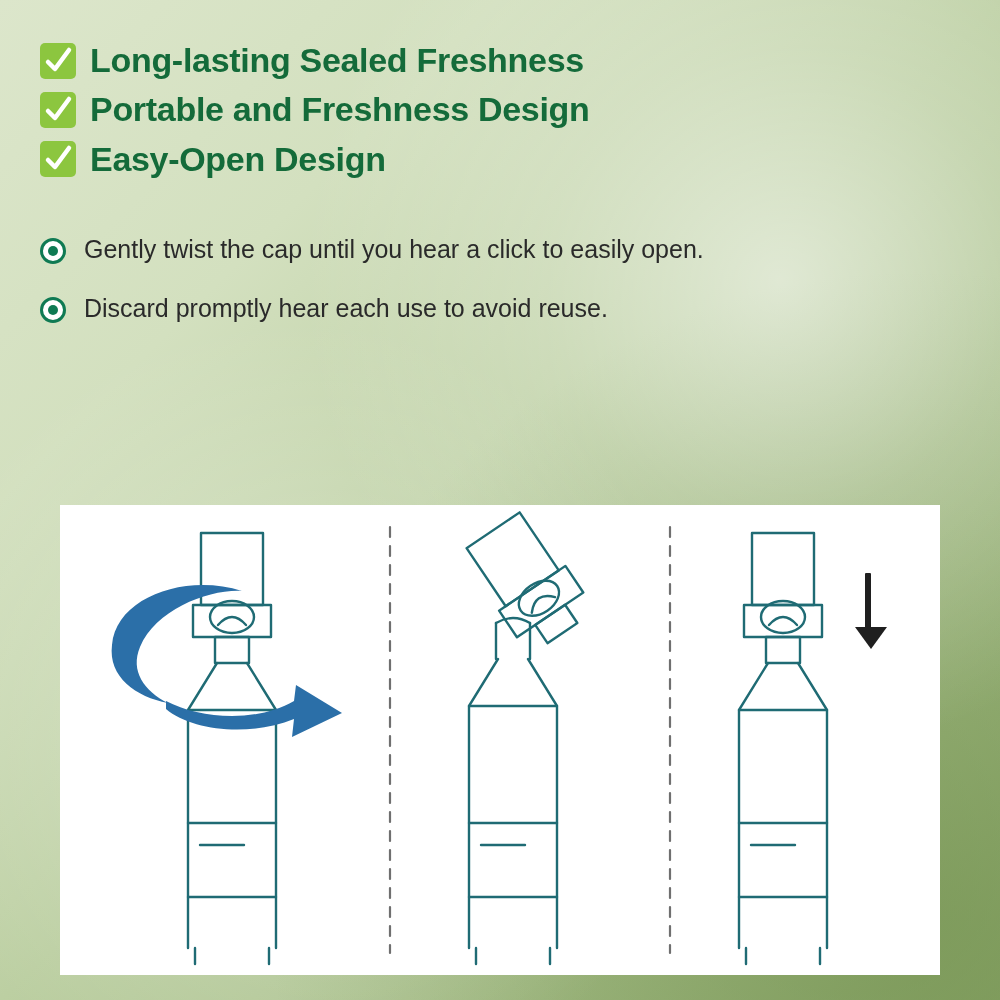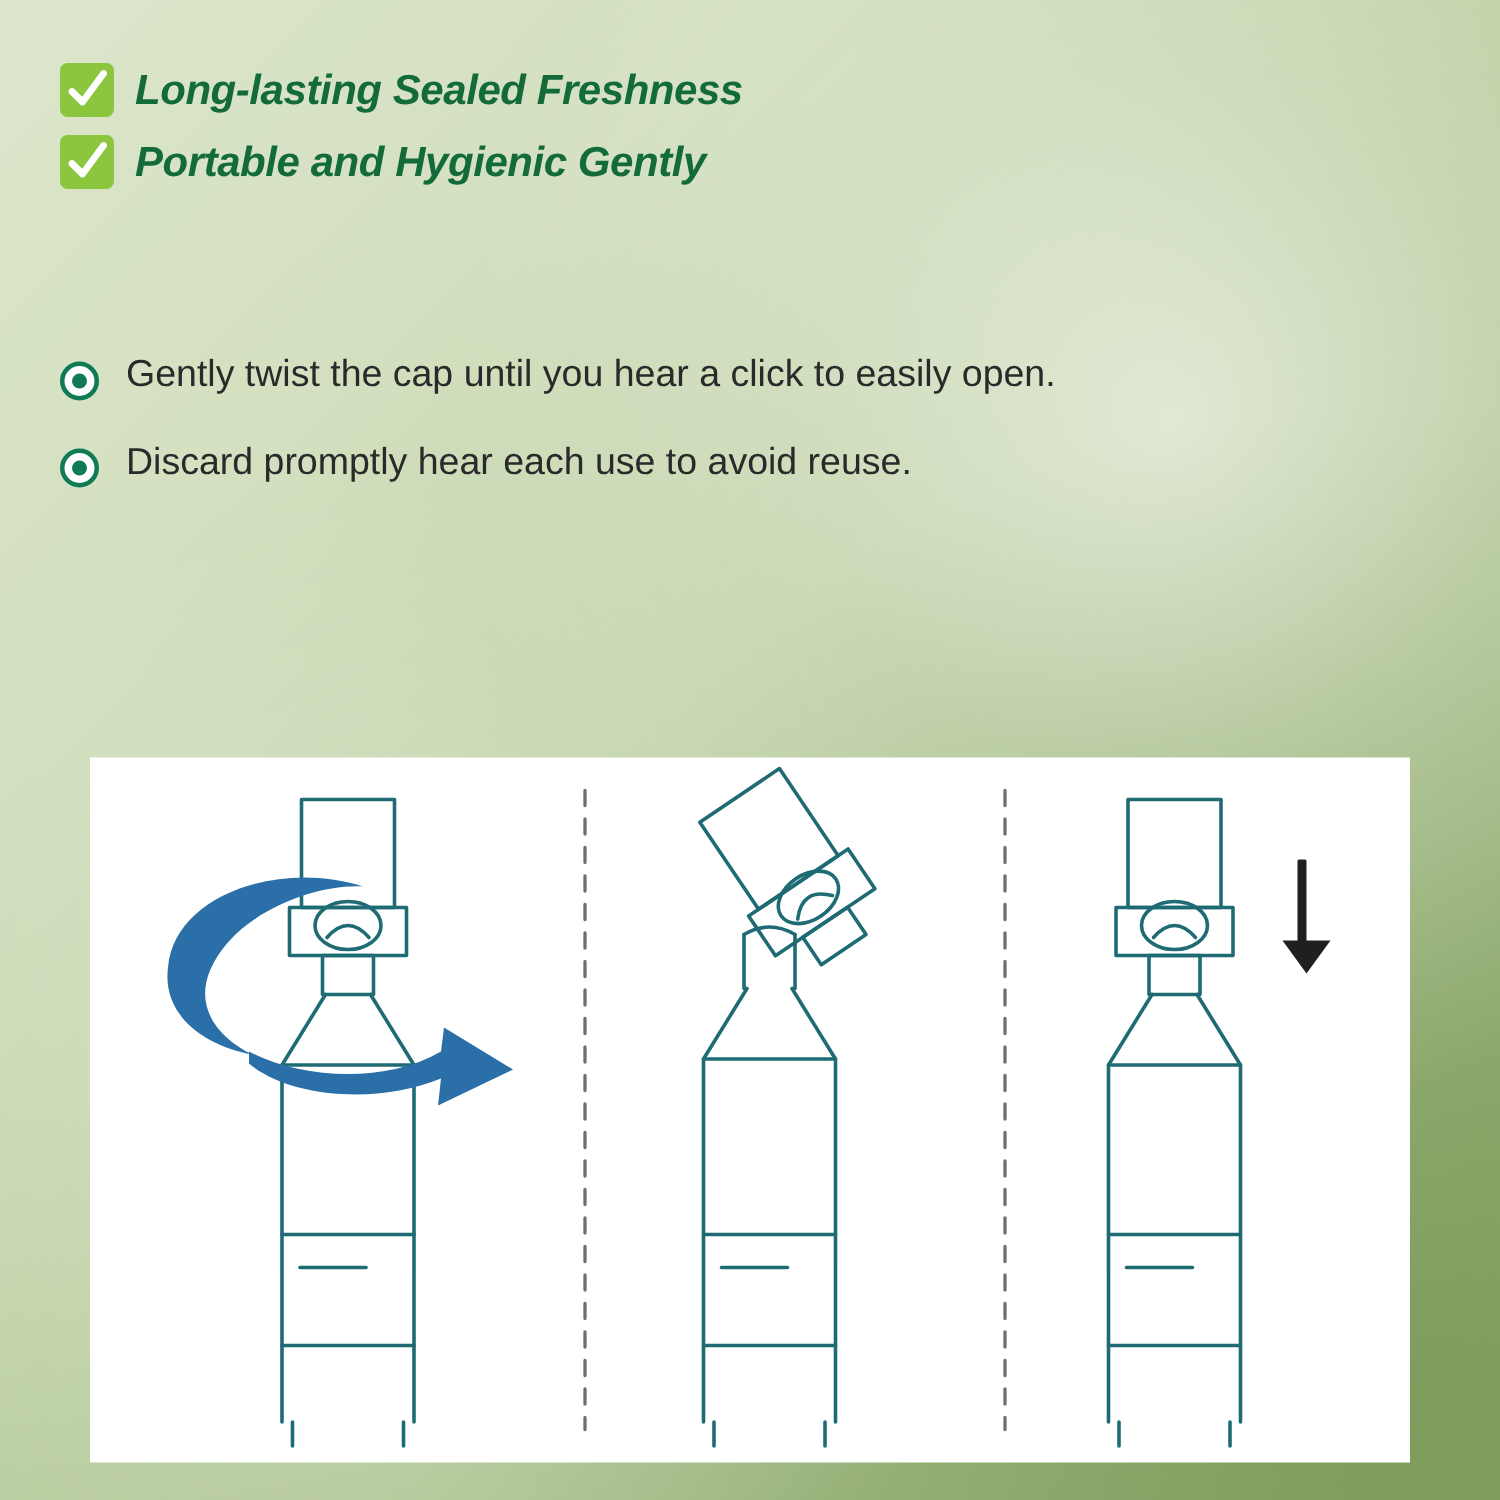--- a/index.html
+++ b/index.html
@@ -44,39 +44,38 @@
     flex: 0 0 auto;
     margin-right: 14px;
     box-sizing: border-box;
   }
   .check-box svg {
     position: absolute;
     left: 0;
     top: 0;
   }
   .feature-text {
-    font-size: 28px;
+    font-size: 34px;
     font-weight: bold;
     color: #146b3a;
     letter-spacing: -0.3px;
     line-height: 1.1;
     white-space: nowrap;
-    font-style: italic;
   }
 
   
   .instructions {
     position: absolute;
     left: 40px;
     top: 232px;
     width: 830px;
   }
   .instr-row {
     display: flex;
-    align-items: flex-end;
+    align-items: center;
     margin-bottom: 24px;
   }
   .bullet {
     flex: 0 0 auto;
     width: 26px;
     height: 26px;
     margin-right: 18px;
     margin-top: 4px;
     border-radius: 50%;
     border: 3px solid #0f7a53;
@@ -129,23 +128,31 @@
       </span>
       <span class="feature-text">Long-lasting Sealed Freshness</span>
     </div>
 
     <div class="feature-row">
       <span class="check-box">
         <svg width="36" height="36" viewBox="0 0 36 36">
           <path d="M8 19 L15 26 L29 7" fill="none" stroke="#ffffff" stroke-width="4.5" stroke-linecap="round" stroke-linejoin="round"></path>
         </svg>
       </span>
-      <span class="feature-text">Portable and Hygienic Gently</span>
-    </div>
-
+      <span class="feature-text">Portable and Freshness Design</span>
+    </div>
+
+    <div class="feature-row">
+      <span class="check-box">
+        <svg width="36" height="36" viewBox="0 0 36 36">
+          <path d="M8 19 L15 26 L29 7" fill="none" stroke="#ffffff" stroke-width="4.5" stroke-linecap="round" stroke-linejoin="round"></path>
+        </svg>
+      </span>
+      <span class="feature-text">Easy-Open Design</span>
+    </div>
 
   </div>
 
   <div class="instructions">
 
     <div class="instr-row">
       <span class="bullet"></span>
       <span class="instr-text">Gently twist the cap until you hear a click to easily open.</span>
     </div>
 

